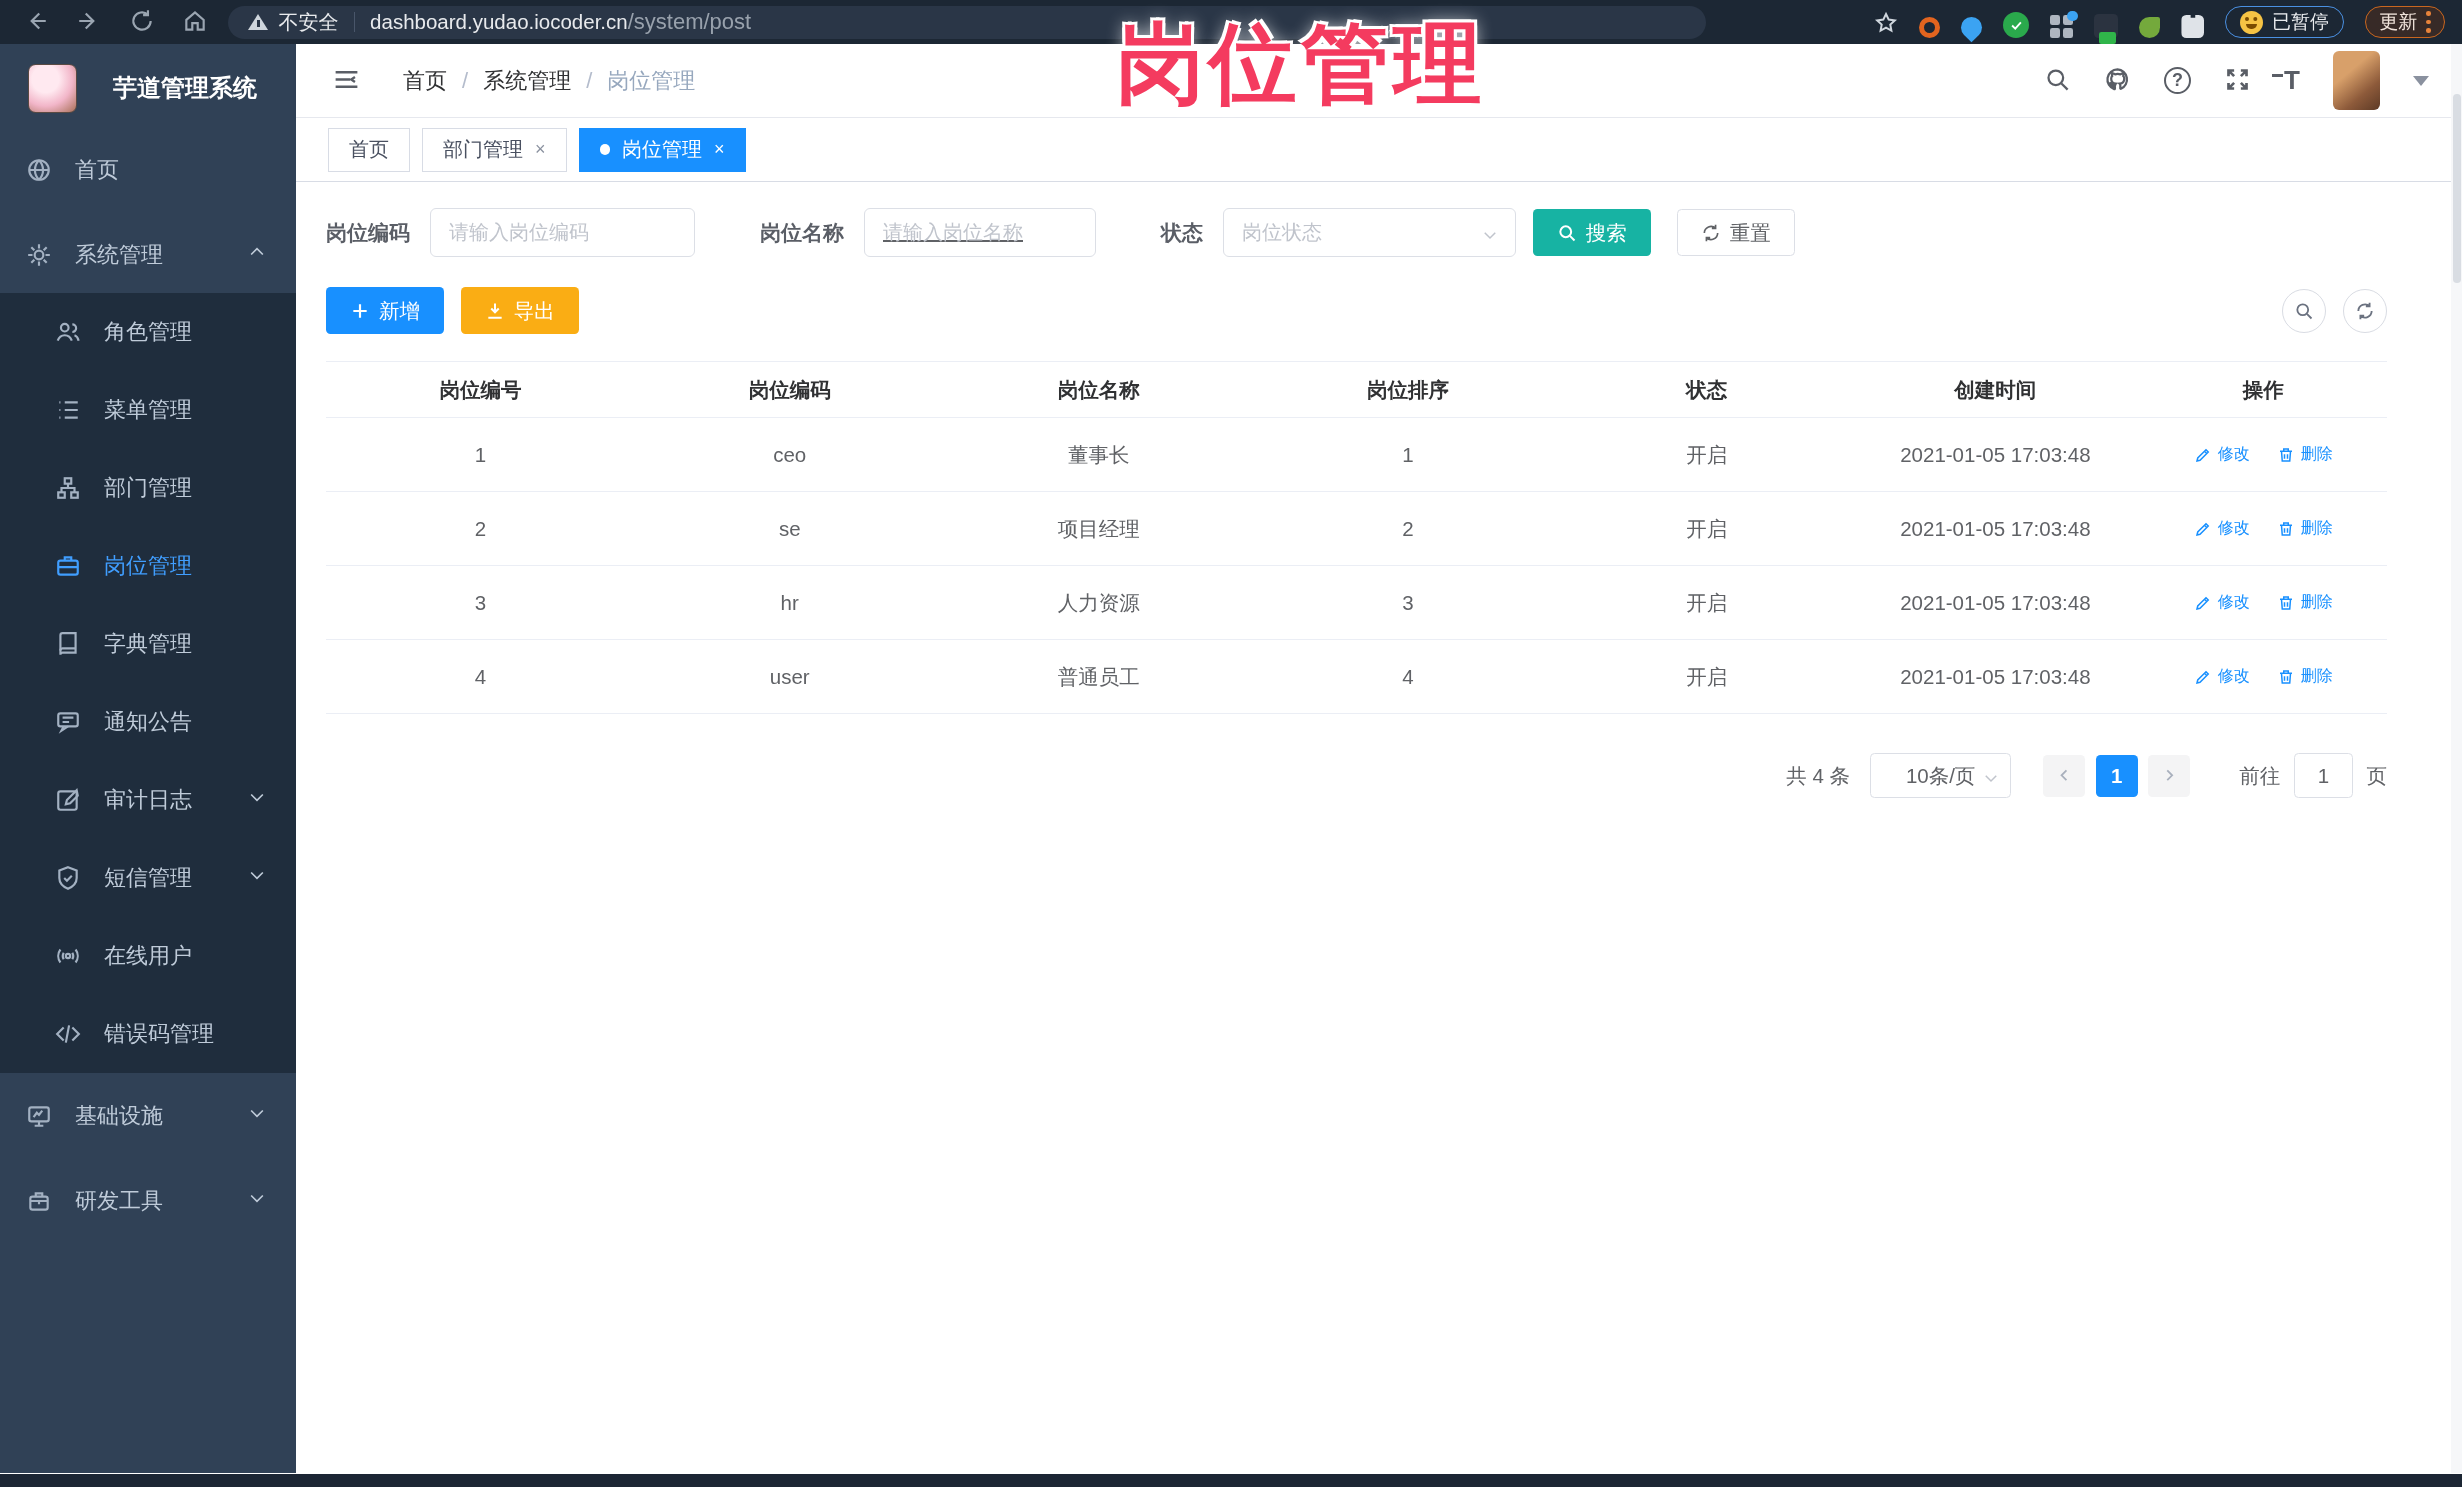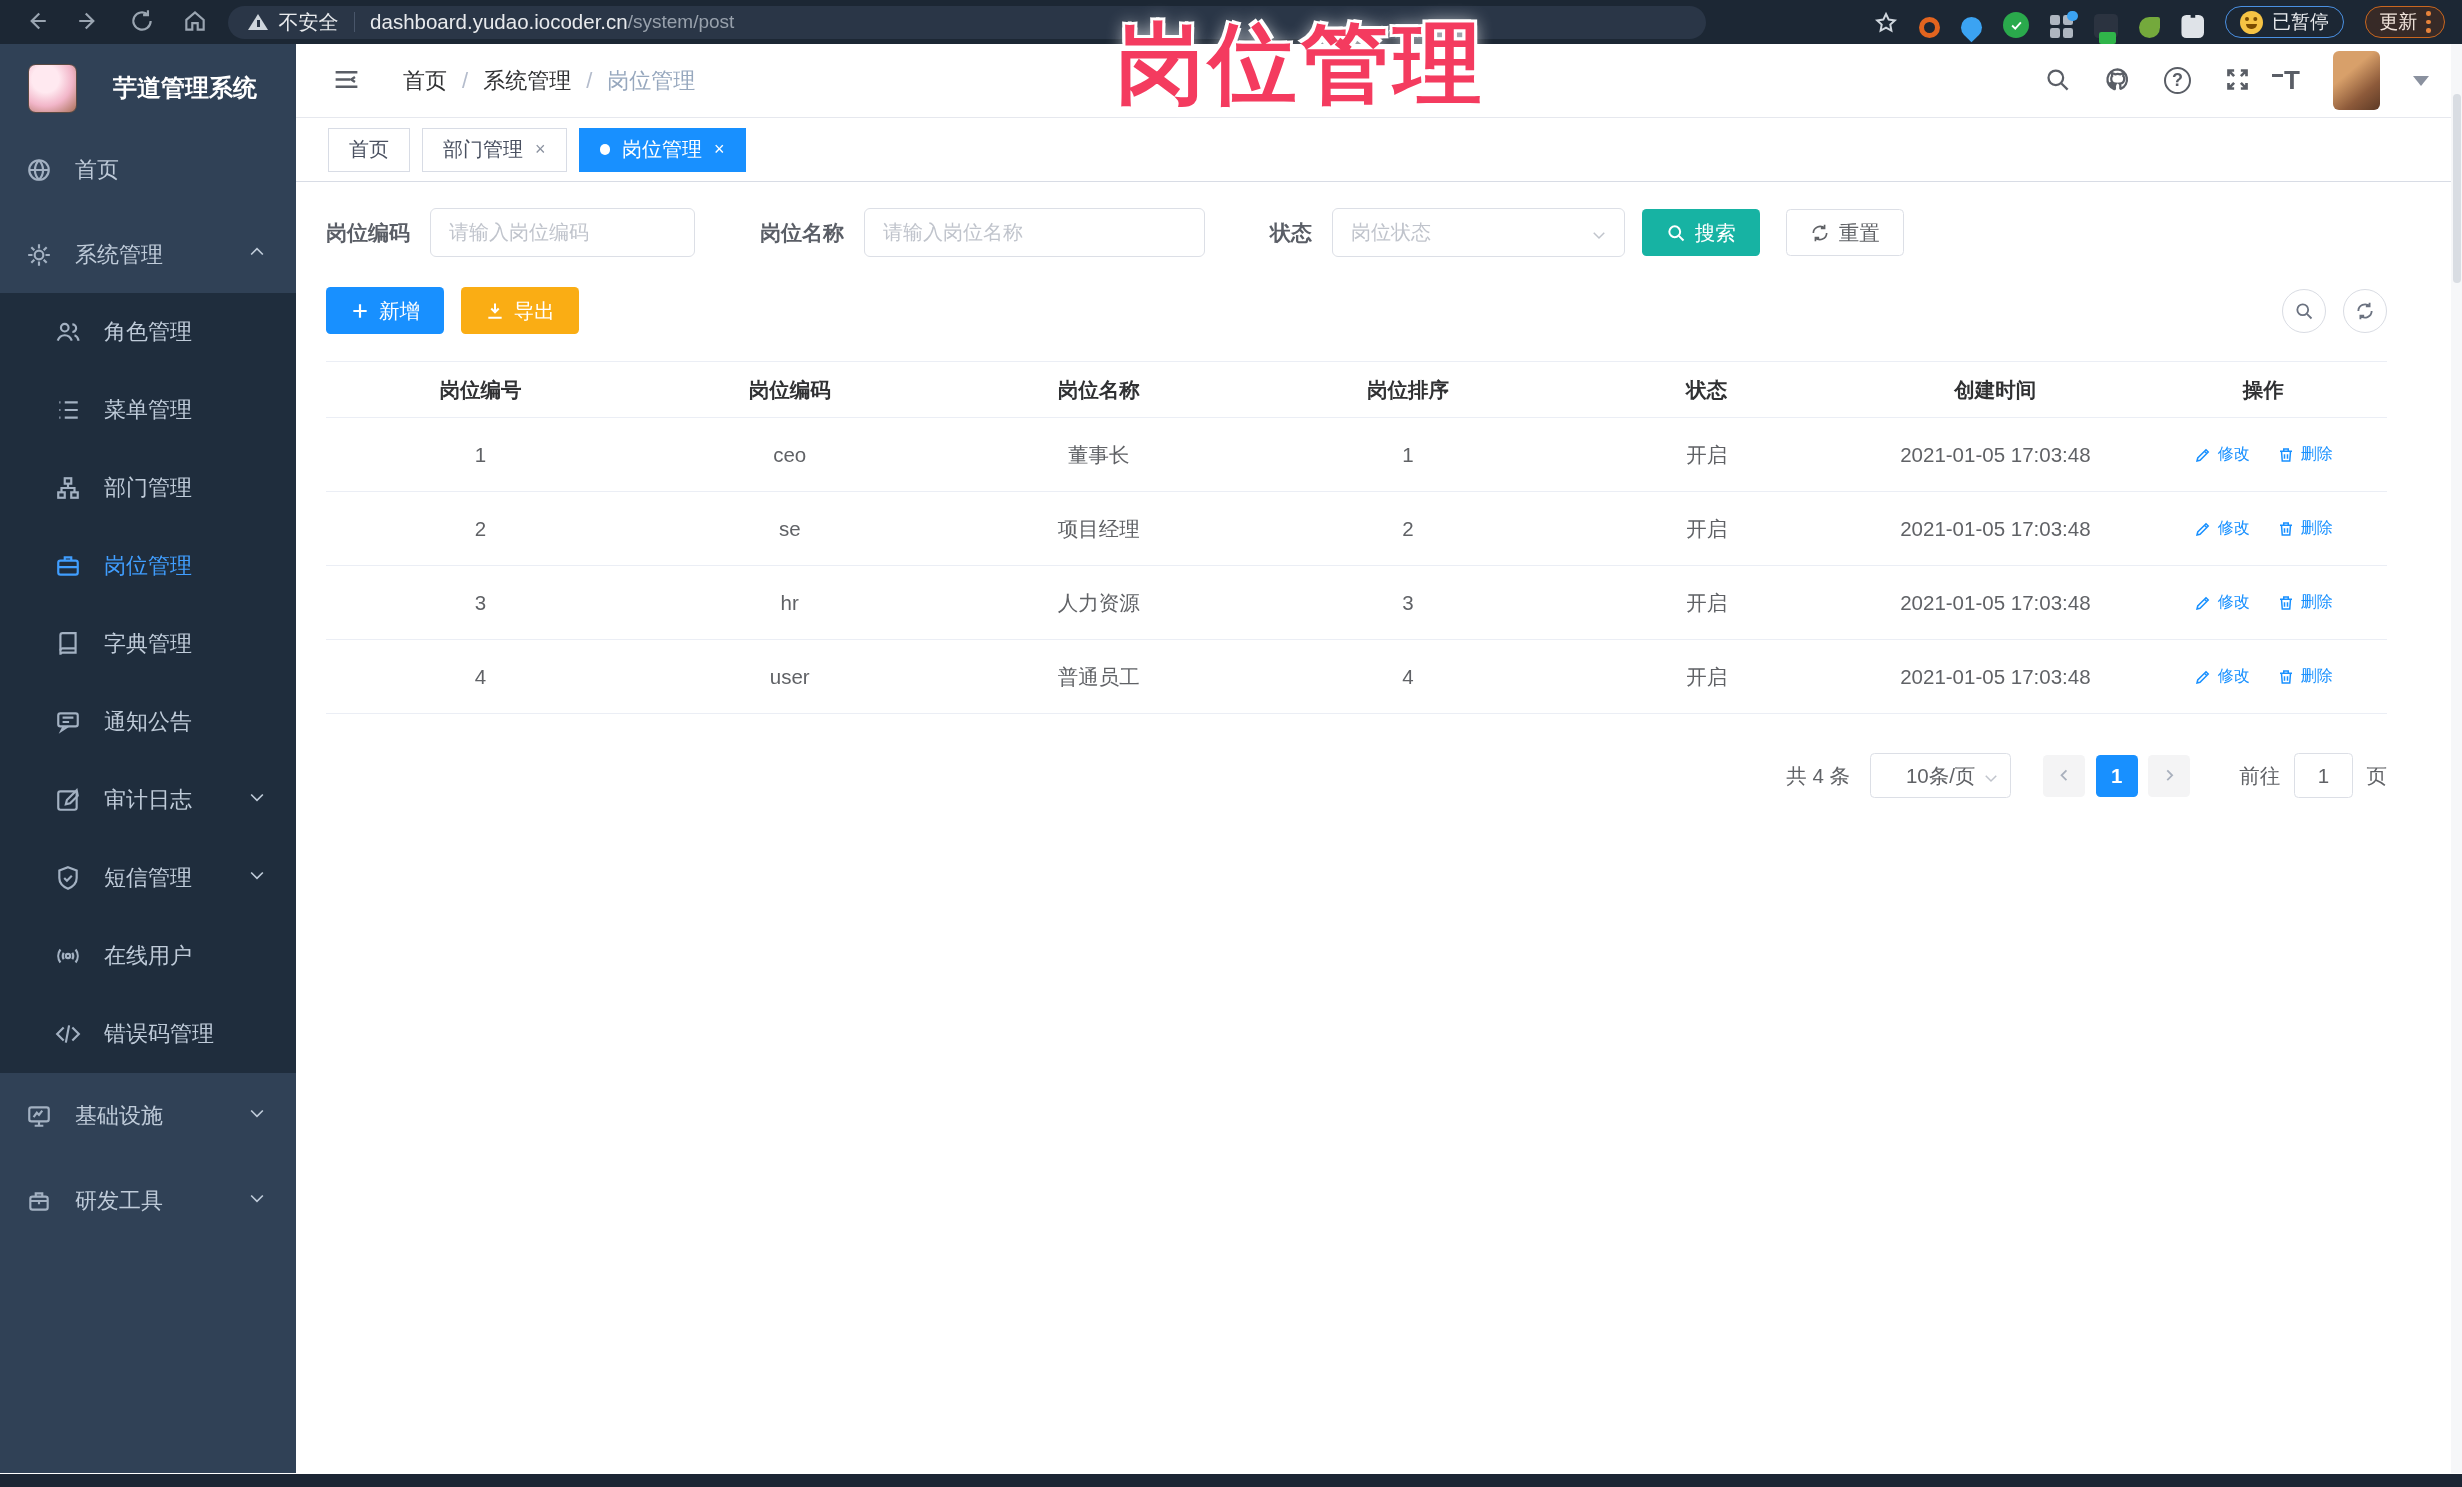--- a/index.html
+++ b/index.html
@@ -10,21 +10,21 @@
   
   .chrome { position:absolute; top:0; left:0; width:2462px; height:44px; background:#1c2734; display:flex; align-items:center; z-index:5; }
   .chrome .navbtns { display:flex; align-items:center; gap:27px; padding-left:23px; color:#9aa5b1; }
   .chrome .navbtns svg { width:26px; height:26px; stroke:#9aa5b1; }
   .addr { margin-left:20px; width:1478px; height:33px; background:#2a3647; border-radius:16.7px; display:flex; align-items:center; padding:0 20px; }
   .addr .warn { width:0; height:0; border-left:10px solid transparent; border-right:10px solid transparent; border-bottom:16.7px solid #cfd6dd; position:relative; margin-right:10.6px; }
   .addr .warn:after { content:""; position:absolute; left:-1.5px; top:6px; width:3px; height:6.8px; background:#2a3647; }
   .addr .sec { color:#e8eaed; font-size:20px; }
   .addr .div { width:1.5px; height:20px; background:#49566a; margin:0 15px; }
   .addr .host { color:#e8eaed; font-size:20.5px; }
-  .addr .path { color:#98a1ac; font-size:19px; }
+  .addr .path { color:#98a1ac; font-size:22px; }
   .extrow { margin-left:auto; display:flex; align-items:flex-end; gap:21px; padding-right:16.7px; }
   .extrow svg { width:24px; height:24px; }
   .donut { width:21px; height:21px; border:5.3px solid #e2641f; border-radius:50%; }
   .bluepin { width:21px; height:21px; background:#3ba3f2; border-radius:50% 50% 50% 0; transform:rotate(-45deg); }
   .greenchk { width:26px; height:26px; background:#2aa94c; border-radius:50%; display:flex; align-items:center; justify-content:center; }
   .greenchk svg { width:15px; height:15px; }
   .gridicon { width:23px; height:23px; display:grid; grid-template-columns:1fr 1fr; gap:3px; position:relative; }
   .gridicon i { background:#aeb6c0; border-radius:2.3px; }
   .gridicon .dot { position:absolute; right:-4.5px; top:-4.5px; width:10.6px; height:10.6px; background:#3ba3f2; border-radius:50%; }
   .crx { width:24px; height:24px; background:#2b3340; border-radius:4.5px; position:relative; }
@@ -84,21 +84,21 @@
   .tag .dot { width:10.6px; height:10.6px; border-radius:50%; background:#fff; }
 
   .content { flex:1; padding:26px 75px 0 30px; position:relative; }
 
   
   .filters { display:flex; align-items:center; font-size:21px; color:#5a5e66; }
   .flabel { font-weight:700; margin-right:20px; white-space:nowrap; }
   .fld { position:relative; }
   .fld input { height:49px; border:0.8px solid #dcdfe6; border-radius:6px; padding:0 18px; font-size:20px; color:#606266; outline:none; font-family:"Liberation Sans",sans-serif; }
   .fld input::placeholder { color:#c0c4cc; }
-  .w1 { width:265px; } .w2 { width:341px; } .w3 { width:293px; }
+  .w1 { width:265px; } .w2 { width:232px;text-decoration:underline; } .w3 { width:293px; }
   .gap { width:65px; }
   .selchev { position:absolute; right:16.7px; top:16.7px; }
   .selchev svg { width:18px; height:18px; }
   .btn { height:47px; border-radius:4.5px; display:flex; align-items:center; gap:9px; padding:0 23px; font-size:20.5px; cursor:pointer; border:0.8px solid transparent; white-space:nowrap; }
   .btn svg { width:20px; height:20px; }
   .btn.search { background:#17b3a3; color:#fff; margin-left:16.7px; }
   .btn.reset { background:#fff; border-color:#dcdfe6; color:#606266; margin-left:26px; }
 
   
   .toolbar { margin-top:30px; display:flex; align-items:center; }

